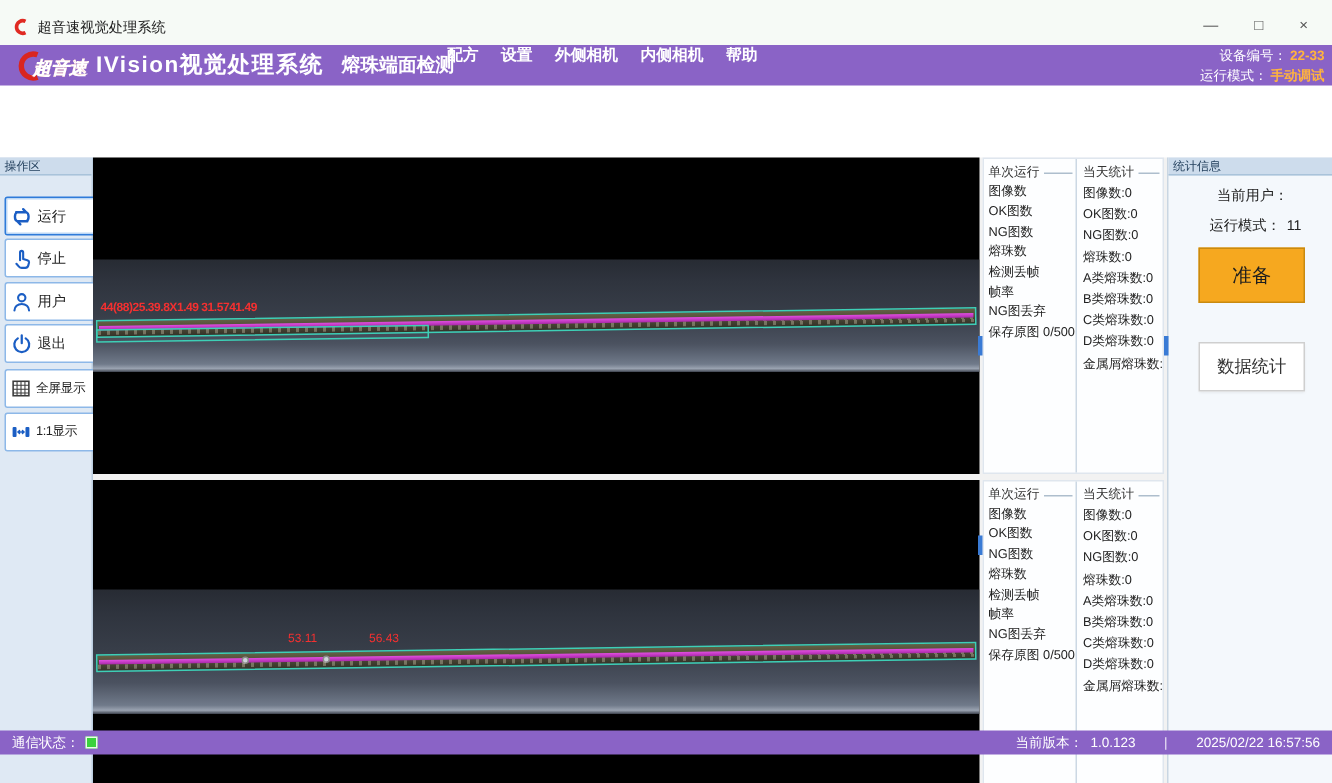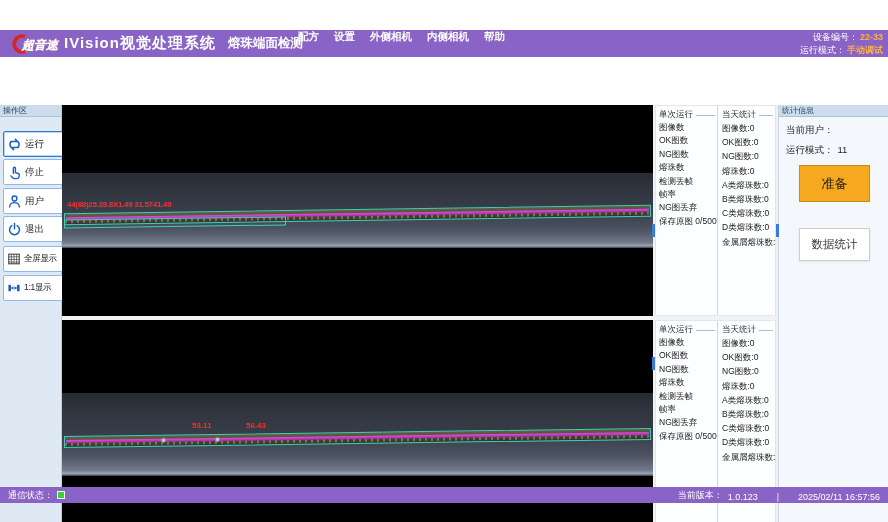--- a/index.html
+++ b/index.html
@@ -58,63 +58,74 @@
     background:linear-gradient(180deg,#e14fe1,#a929a9); }
   .s1 { top:104px; transform:rotate(-0.85deg); }
   .s1b { position:absolute; left:2px; width:222px; height:9px; top:113px;
     border:1px solid #3ecfb6; transform:rotate(-0.8deg); background:transparent; }
   .s2 { top:112px; transform:rotate(-0.8deg); }
   .dot { position:absolute; top:2px; width:5px; height:5px; border-radius:50%;
     background:#cfd4da; border:1px solid #8a8a8a; }
   .d1 { left:96px; } .d2 { left:150px; }
   .overlay-text { position:absolute; left:5px; top:95px; font-size:8px; font-weight:bold;
     color:#f43030; white-space:nowrap; letter-spacing:-0.3px; }
-  .meas { position:absolute; top:101px; font-size:8px; font-weight:bold; color:#f43030;padding-left:32px; }
+  .meas { position:absolute; top:101px; font-size:8px; font-weight:normal; color:#f43030;padding-left:32px; }
   .m1 { left:98px; } .m2 { left:152px; }
   
   .stats-panel { position:absolute; left:655px; width:121px; background:#fdfeff;
     border:1px solid #dfe6ee; display:flex; }
   .sp1 { top:0; height:211px; }
   .sp2 { top:215px; height:215px; }
   .col { padding:3px 0 0 3px; overflow:hidden; }
   .run-col { width:62px; border-right:1px solid #ccd8e4; }
   .day-col { flex:1; padding-left:4px; }
   .col-header { display:flex; align-items:center; font-size:8.5px; color:#333; height:12px; white-space:nowrap; }
   .col-header::after { content:""; flex:1; height:1px; background:#aebecd; margin:0 2px 0 3px; }
   .stat-row { font-size:8.5px; color:#222; white-space:nowrap; }
   .run-col .stat-row { line-height:13.4px; }
   .day-col .stat-row { line-height:14.2px; }
   
   .info-panel { position:absolute; left:778px; top:0; width:110px; height:430px;
     background:#f4f8fc; border-left:1px solid #c9d6e2; }
-  .info-row { font-size:9.5px; color:#222; margin:7px 0 0 7px; white-space:nowrap; }
+  .info-row { font-size:9.5px; color:#222; margin:7px 0 0 7px; white-space:nowrap;text-align:center; }
   .info-row .val { margin-left:4px; }
   .prepare-btn { position:absolute; left:20px; top:60px; width:71px; height:37px;
     background:#f6a81f; border:1px solid #c98a10; font-size:13px; color:#1e1e1e;
     font-family:inherit; cursor:default; }
   .data-btn { position:absolute; left:20px; top:123px; width:71px; height:33px;
     background:#ffffff; border:1px solid #cfcfcf; font-size:11.5px; color:#333;
     font-family:inherit; box-shadow:0 1px 2px rgba(0,0,0,0.08); cursor:default; }
   
   .grip { position:absolute; width:3px; height:13px; background:#3a7bd5; }
   .g1 { left:652px; top:119px; } .g2 { left:652px; top:252px; } .g3 { left:776px; top:119px; }
   
   .statusbar { position:absolute; top:487px; left:0; width:888px; height:16px;
     background:#8a63c6; color:#fff; font-size:9px; display:flex; align-items:center;
     padding:0 8px; }
   .comm-led { width:8px; height:8px; background:#39d23c; border:1px solid #eafbea;
     margin-left:4px; display:inline-block; }
-  .sb-right { margin-left:auto; display:flex; align-items:flex-end; gap:5px; }
+  .sb-right { margin-left:auto; display:flex; align-items:center; gap:5px; }
   .sb-sep { margin:0 14px; opacity:0.85; }
 </style>
 </head>
 <body>
 
 <div id="app">
 
+  <div class="titlebar">
+    <svg class="tb-icon" viewBox="0 0 12 12">
+      <path d="M9 2.2 A4.2 4.2 0 1 0 9 9.8" stroke="#e02a22" stroke-width="2.4" fill="none"></path>
+    </svg>
+    <span class="tb-title">超音速视觉处理系统</span>
+    <div class="tb-controls">
+      <span class="tb-btn">—</span>
+      <span class="tb-btn">□</span>
+      <span class="tb-btn">×</span>
+    </div>
+  </div>
 
   <div class="header">
     <svg class="logo" width="50" height="22" viewBox="0 0 50 22">
       <path d="M15 3.5 A8 8 0 1 0 15 18.5" stroke="#da251f" stroke-width="3.6" fill="none"></path>
       <text x="12" y="16" font-size="12" font-weight="bold" font-style="italic" fill="#d8231d" stroke="#ffffff" stroke-width="0.35">超音速</text>
     </svg>
     <span class="app-title">IVision视觉处理系统</span>
     <span class="app-subtitle">熔珠端面检测</span>
     <nav class="menu">
       <span>配方</span>
@@ -290,17 +301,17 @@
     <div class="grip g3"></div>
   </div>
 
   <div class="statusbar">
     <span>通信状态：</span>
     <span class="comm-led"></span>
     <div class="sb-right">
       <span>当前版本：</span>
       <span>1.0.123</span>
       <span class="sb-sep">|</span>
-      <span>2025/02/11  16:57:56</span>
+      <span>2025/02/22  16:57:56</span>
     </div>
   </div>
 
 </div>
 
 </body></html>

